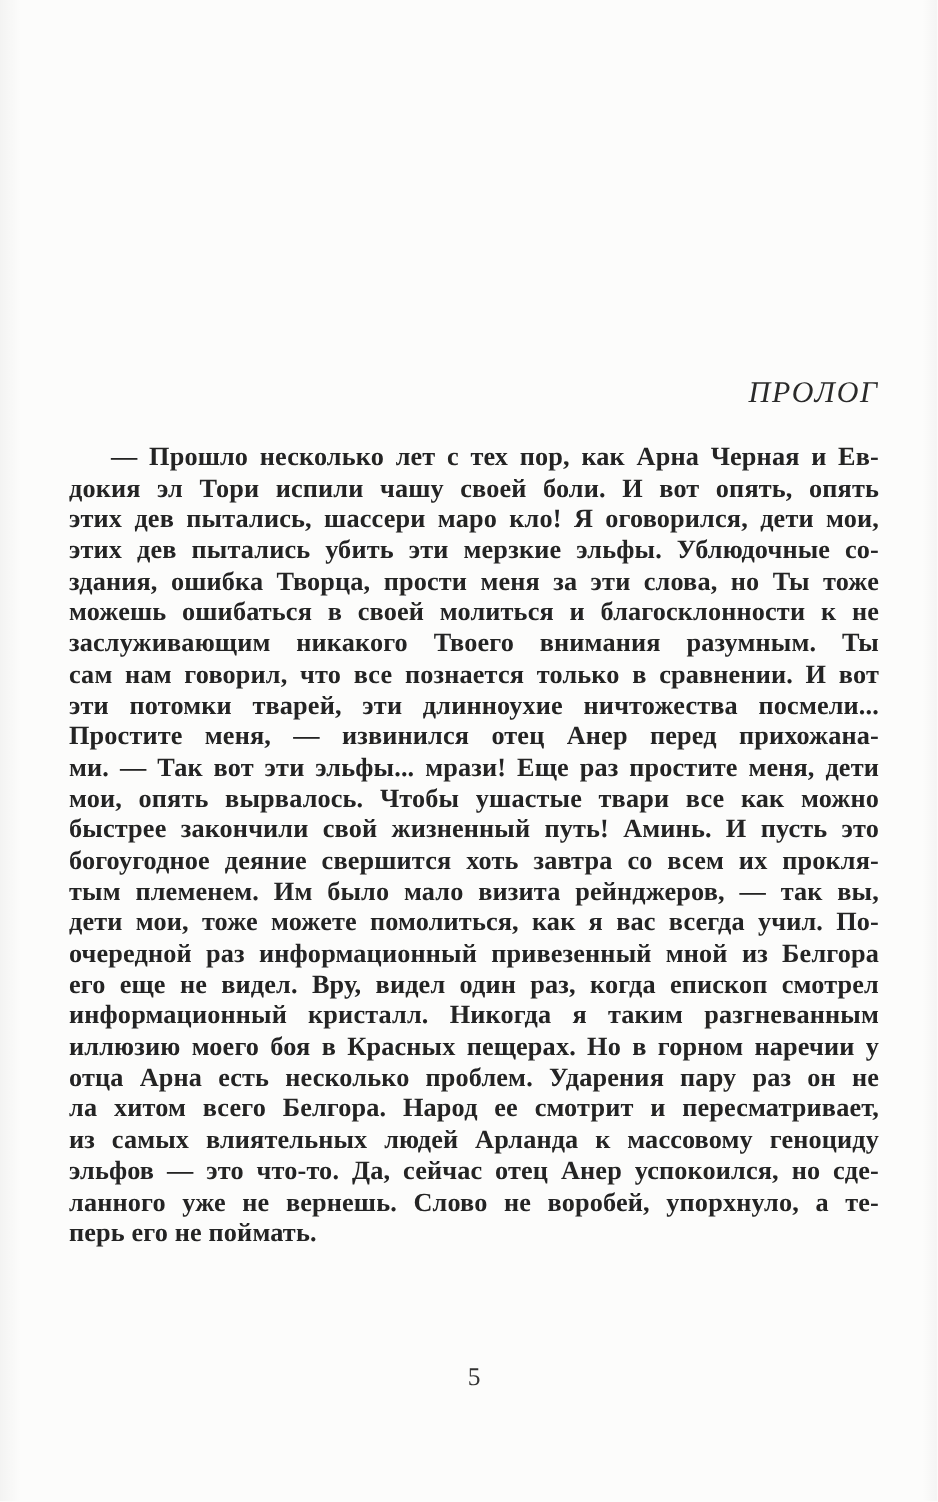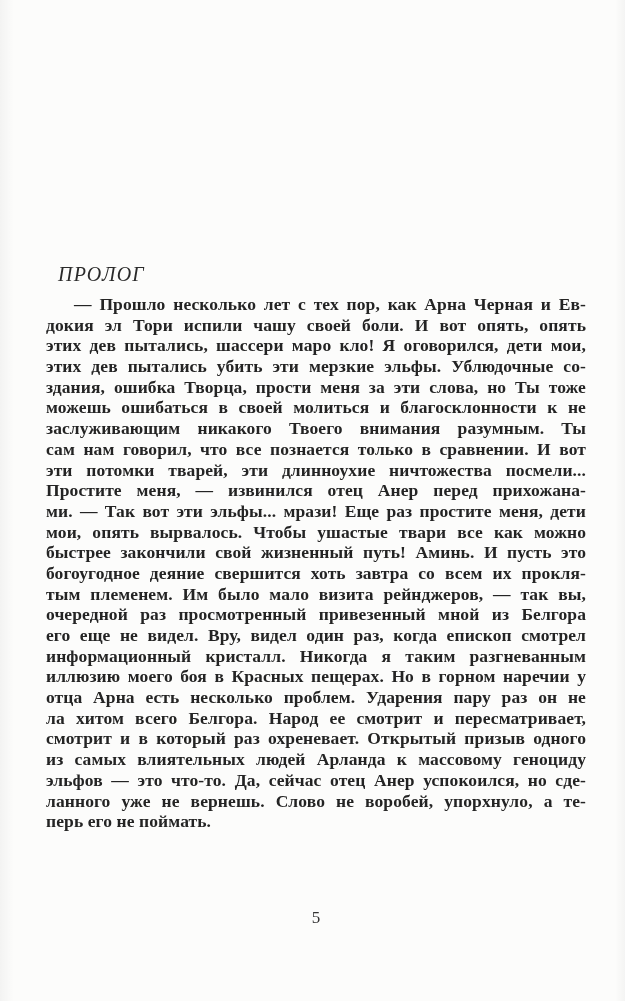--- a/index.html
+++ b/index.html
@@ -24,22 +24,22 @@
     pointer-events: none;
     background:
       linear-gradient(to right, rgba(0,0,0,0.035), rgba(0,0,0,0) 14px),
       linear-gradient(to left, rgba(0,0,0,0.03), rgba(0,0,0,0) 10px);
   }
   .chapter-title {
     position: absolute;
     top: 251px;
     left: 46px;
     width: 540px;
-    margin: 12px;
-    text-align: left;
+    margin: 0;
+    text-align: right;
     font-style: italic;
     font-weight: normal;
     font-size: 20px;
     letter-spacing: 1.2px;
     color: #2a2a2a;
   }
   .text-block {
     position: absolute;
     top: 294px;
     left: 46px;
@@ -85,27 +85,27 @@
       <div class="line">можешь ошибаться в своей молиться и благосклонности к не</div>
       <div class="line">заслуживающим никакого Твоего внимания разумным. Ты</div>
       <div class="line">сам нам говорил, что все познается только в сравнении. И вот</div>
       <div class="line">эти потомки тварей, эти длинноухие ничтожества посмели...</div>
       <div class="line">Простите меня, — извинился отец Анер перед прихожана-</div>
       <div class="line">ми. — Так вот эти эльфы... мрази! Еще раз простите меня, дети</div>
       <div class="line">мои, опять вырвалось. Чтобы ушастые твари все как можно</div>
       <div class="line">быстрее закончили свой жизненный путь! Аминь. И пусть это</div>
       <div class="line">богоугодное деяние свершится хоть завтра со всем их прокля-</div>
       <div class="line">тым племенем. Им было мало визита рейнджеров, — так вы,</div>
-      <div class="line">очередной раз просмотренный привезенный мной из Белгора</div>
+      <div class="line">дети мои, тоже можете помолиться, как я вас всегда учил. По-</div>
+      <div class="line">очередной раз информационный привезенный мной из Белгора</div>
       <div class="line">его еще не видел. Вру, видел один раз, когда епископ смотрел</div>
       <div class="line">информационный кристалл. Никогда я таким разгневанным</div>
       <div class="line">иллюзию моего боя в Красных пещерах. Но в горном наречии у</div>
       <div class="line">отца Арна есть несколько проблем. Ударения пару раз он не</div>
       <div class="line">ла хитом всего Белгора. Народ ее смотрит и пересматривает,</div>
-      <div class="line">смотрит и в который раз охреневает. Открытый призыв одного</div>
       <div class="line">из самых влиятельных людей Арланда к массовому геноциду</div>
       <div class="line">эльфов — это что-то. Да, сейчас отец Анер успокоился, но сде-</div>
       <div class="line">ланного уже не вернешь. Слово не воробей, упорхнуло, а те-</div>
       <div class="line last">перь его не поймать.</div>
     </div>
 
   <div class="page-number">5</div>
 </div>
 
 </body></html>

